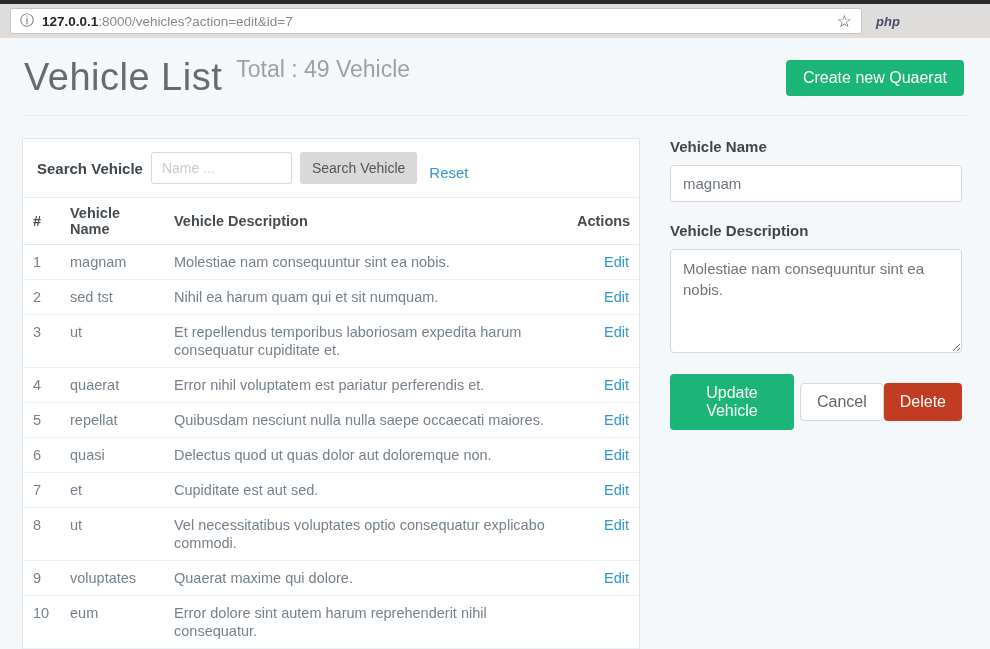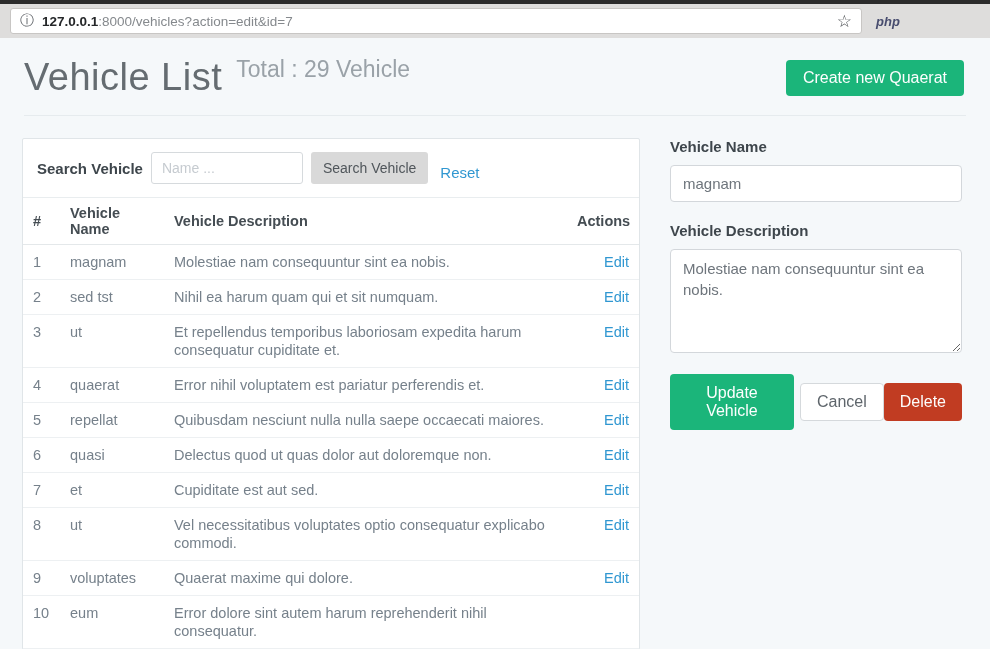--- a/index.html
+++ b/index.html
@@ -51,21 +51,21 @@
   .content { display: flex; align-items: flex-start; padding: 0 26px 0 22px; }
 
   
   .card {
     width: 618px; background: #fff; border: 1px solid #e0e5e8; border-radius: 2px;
     min-height: 470px;
   }
   .search-row { display: flex; align-items: center; padding: 13px 14px; }
   .search-label { font-size: 15px; font-weight: 700; color: #3e464c; margin-right: 8px; }
   .search-input {
-    width: 152px; height: 32px; border: 1px solid #d6dadd; border-radius: 3px;
+    width: 141px; height: 32px; border: 1px solid #d6dadd; border-radius: 3px;
     padding: 0 10px; font-size: 14px; font-family: inherit; color: #6e757c;
   }
   .search-input::placeholder { color: #c6cbd0; }
   .btn-search {
     background: #d9d9d9; color: #50565b; font-size: 14px;
     padding: 8px 12px; margin-left: 8px; border-radius: 3px;
   }
   .reset-link { margin-left: 12px; font-size: 15px; color: var(--link-blue, #3097d1); text-decoration: none; margin-top: 9px; }
 
   table { width: 100%; border-collapse: collapse; table-layout: fixed; }
@@ -117,21 +117,21 @@
       <span class="url-rest">:8000/vehicles?action=edit&amp;id=7</span>
       <span class="star-icon">☆</span>
     </div>
     <span class="php-badge">php</span>
   </div>
 
 
   <div class="page-header">
     <div class="title-group">
       <span class="page-title">Vehicle List</span>
-      <span class="page-subtitle">Total : 29 Vehicle</span>
+      <span class="page-subtitle">Total : 49 Vehicle</span>
     </div>
     <button class="btn btn-create">Create new Quaerat</button>
   </div>
   <hr class="header-rule">
 
   <div class="content">
 
     <div class="card">
       <div class="search-row">
         <span class="search-label">Search Vehicle</span>

